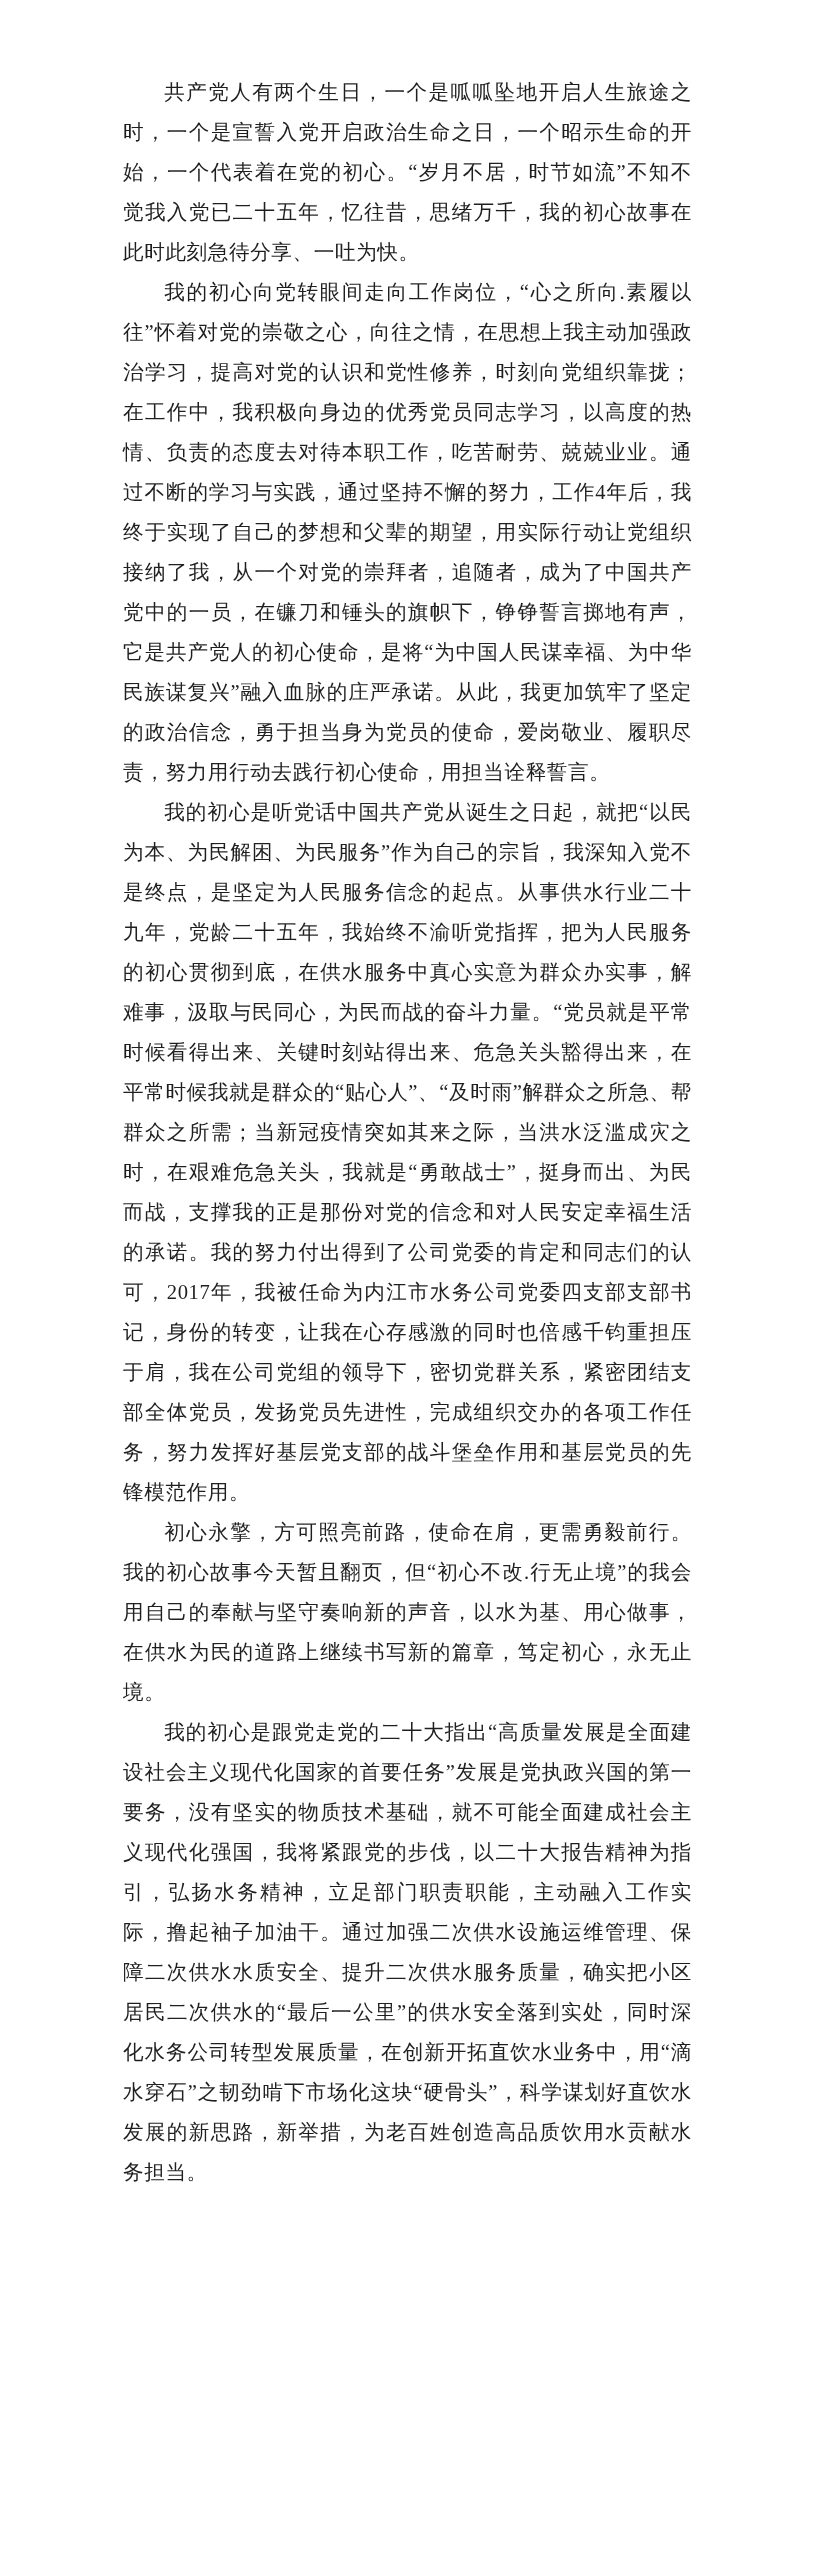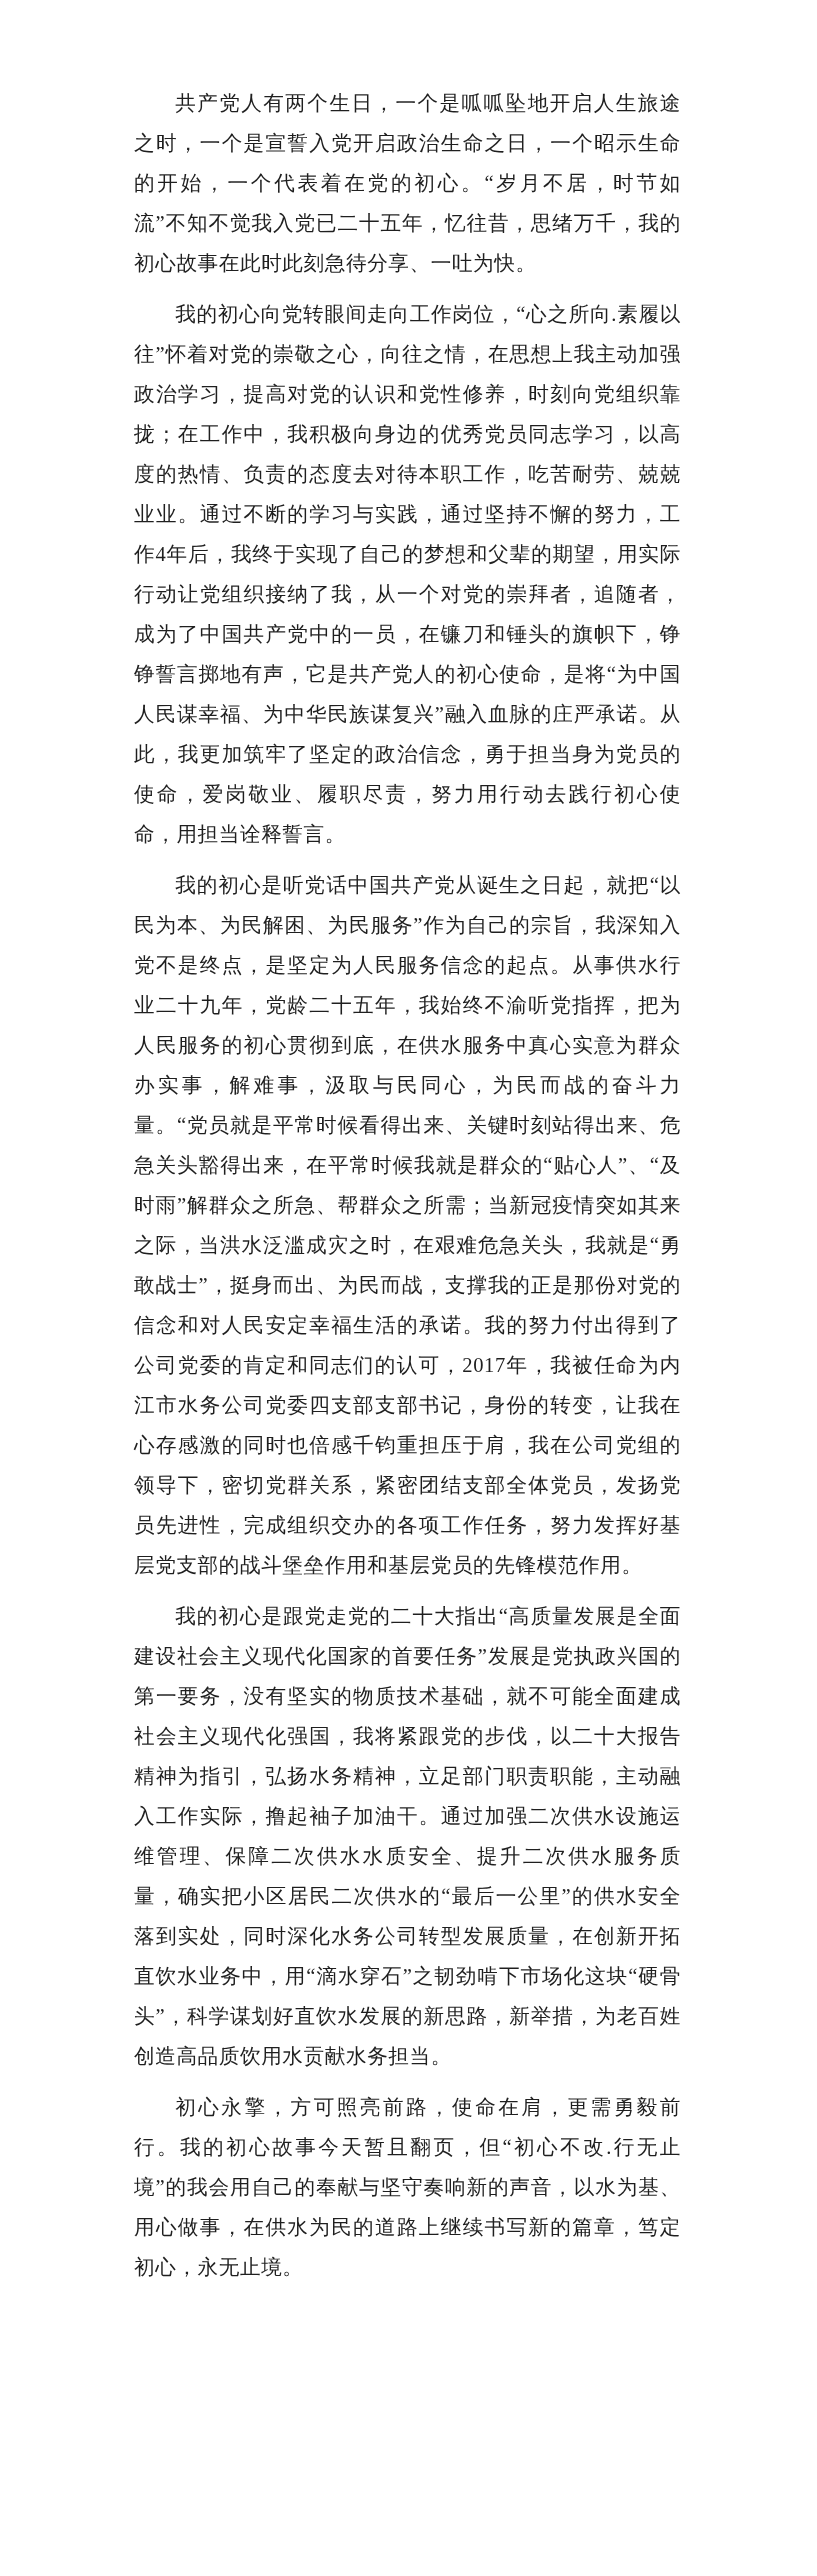--- a/index.html
+++ b/index.html
@@ -15,34 +15,34 @@
   }
   .page {
     box-sizing: border-box;
     width: 818px;
     height: 2639px;
     background: #ffffff;
     color: #1f1f1f;
     padding: 72px 126px 62px 123px;
   }
   .para {
-    margin: 11px;
+    margin: 0;
     font-size: 20.6px;
     line-height: 40px;
     letter-spacing: 0.6px;
     text-align: justify;
     text-indent: 2em;
     word-break: break-all;
     font-weight: 400;
   }
 </style>
 </head>
 <body>
 
 <div class="page">
   <p class="para">共产党人有两个生日，一个是呱呱坠地开启人生旅途之时，一个是宣誓入党开启政治生命之日，一个昭示生命的开始，一个代表着在党的初心。“岁月不居，时节如流”不知不觉我入党已二十五年，忆往昔，思绪万千，我的初心故事在此时此刻急待分享、一吐为快。</p>
   <p class="para">我的初心向党转眼间走向工作岗位，“心之所向.素履以往”怀着对党的崇敬之心，向往之情，在思想上我主动加强政治学习，提高对党的认识和党性修养，时刻向党组织靠拢；在工作中，我积极向身边的优秀党员同志学习，以高度的热情、负责的态度去对待本职工作，吃苦耐劳、兢兢业业。通过不断的学习与实践，通过坚持不懈的努力，工作4年后，我终于实现了自己的梦想和父辈的期望，用实际行动让党组织接纳了我，从一个对党的崇拜者，追随者，成为了中国共产党中的一员，在镰刀和锤头的旗帜下，铮铮誓言掷地有声，它是共产党人的初心使命，是将“为中国人民谋幸福、为中华民族谋复兴”融入血脉的庄严承诺。从此，我更加筑牢了坚定的政治信念，勇于担当身为党员的使命，爱岗敬业、履职尽责，努力用行动去践行初心使命，用担当诠释誓言。</p>
   <p class="para">我的初心是听党话中国共产党从诞生之日起，就把“以民为本、为民解困、为民服务”作为自己的宗旨，我深知入党不是终点，是坚定为人民服务信念的起点。从事供水行业二十九年，党龄二十五年，我始终不渝听党指挥，把为人民服务的初心贯彻到底，在供水服务中真心实意为群众办实事，解难事，汲取与民同心，为民而战的奋斗力量。“党员就是平常时候看得出来、关键时刻站得出来、危急关头豁得出来，在平常时候我就是群众的“贴心人”、“及时雨”解群众之所急、帮群众之所需；当新冠疫情突如其来之际，当洪水泛滥成灾之时，在艰难危急关头，我就是“勇敢战士”，挺身而出、为民而战，支撑我的正是那份对党的信念和对人民安定幸福生活的承诺。我的努力付出得到了公司党委的肯定和同志们的认可，2017年，我被任命为内江市水务公司党委四支部支部书记，身份的转变，让我在心存感激的同时也倍感千钧重担压于肩，我在公司党组的领导下，密切党群关系，紧密团结支部全体党员，发扬党员先进性，完成组织交办的各项工作任务，努力发挥好基层党支部的战斗堡垒作用和基层党员的先锋模范作用。</p>
+  <p class="para">初心永擎，方可照亮前路，使命在肩，更需勇毅前行。我的初心故事今天暂且翻页，但“初心不改.行无止境”的我会用自己的奉献与坚守奏响新的声音，以水为基、用心做事，在供水为民的道路上继续书写新的篇章，笃定初心，永无止境。</p>
   <p class="para">我的初心是跟党走党的二十大指出“高质量发展是全面建设社会主义现代化国家的首要任务”发展是党执政兴国的第一要务，没有坚实的物质技术基础，就不可能全面建成社会主义现代化强国，我将紧跟党的步伐，以二十大报告精神为指引，弘扬水务精神，立足部门职责职能，主动融入工作实际，撸起袖子加油干。通过加强二次供水设施运维管理、保障二次供水水质安全、提升二次供水服务质量，确实把小区居民二次供水的“最后一公里”的供水安全落到实处，同时深化水务公司转型发展质量，在创新开拓直饮水业务中，用“滴水穿石”之韧劲啃下市场化这块“硬骨头”，科学谋划好直饮水发展的新思路，新举措，为老百姓创造高品质饮用水贡献水务担当。</p>
-  <p class="para">初心永擎，方可照亮前路，使命在肩，更需勇毅前行。我的初心故事今天暂且翻页，但“初心不改.行无止境”的我会用自己的奉献与坚守奏响新的声音，以水为基、用心做事，在供水为民的道路上继续书写新的篇章，笃定初心，永无止境。</p>
 
 </div>
 
 
 </body></html>

